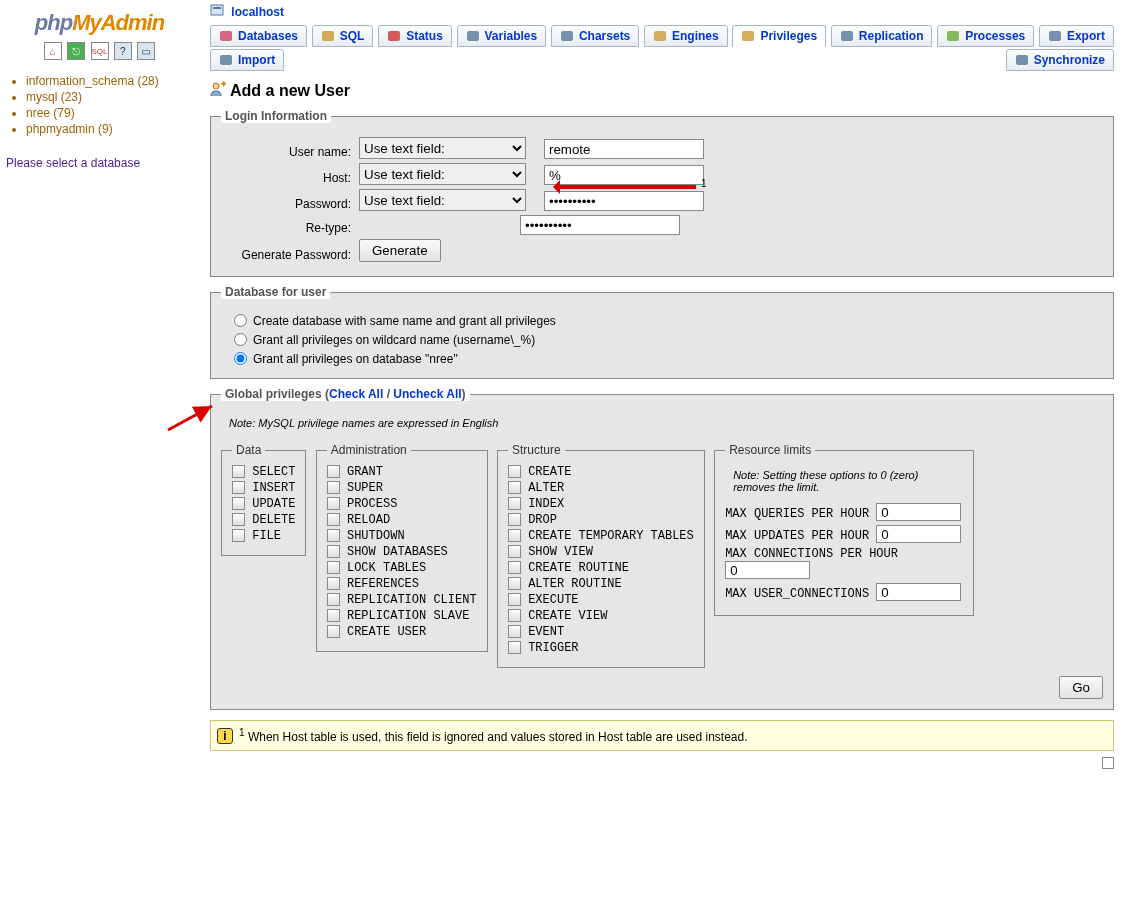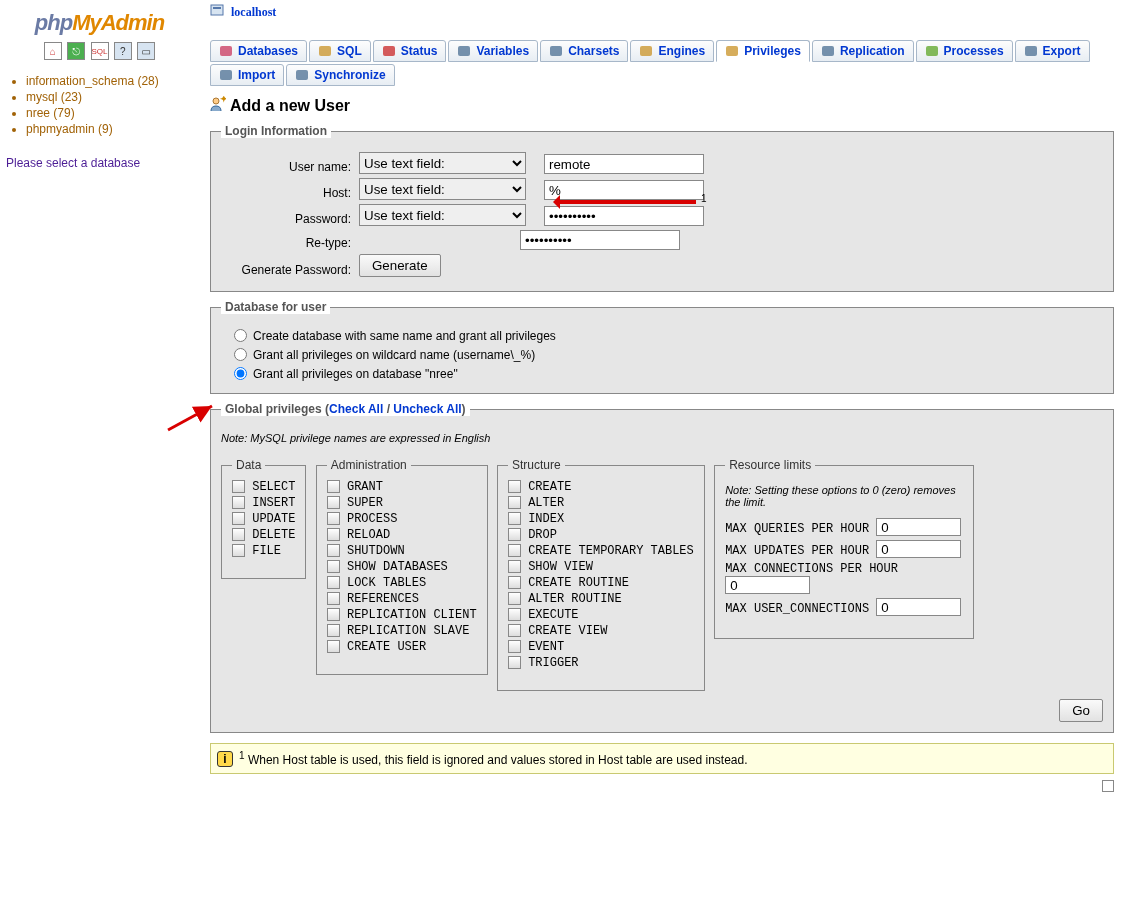--- a/index.html
+++ b/index.html
@@ -49,25 +49,25 @@
 }
 #dblist { padding-left: 20px; margin: 0 0 20px 0; }
 #dblist li { margin: 2px 0; color: #a16207; }
 #select-msg { color: #4c1d95; }
 
 #main {
   flex: 1;
   padding: 4px 10px 10px 10px;
   background: #fff;
 }
-#breadcrumb { margin-bottom: 20px; font-family: Liberation Serif, serif; }
+#breadcrumb { margin-bottom: 6px; }
 #breadcrumb a { color: #0238d1; font-weight: bold; text-decoration: none; }
 .bc-icon { display: inline-block; width: 16px; height: 14px; vertical-align: -2px; margin-right: 2px; }
 
-#tabs { margin-bottom: 8px; display: flex; flex-wrap: wrap; gap: 2px; }
+#tabs { margin-bottom: 8px; display: flex; flex-wrap: wrap; gap: 2px; justify-content: space-between; }
 .tab {
   display: inline-flex;
   align-items: center;
   padding: 3px 8px;
   border: 1px solid #a7b7c9;
   background: linear-gradient(#fdfdfd,#e7edf3);
   color: #0238d1;
   font-weight: bold;
   text-decoration: none;
   border-radius: 3px 3px 0 0;
@@ -125,27 +125,27 @@
   cursor: pointer;
 }
 .radio-row { margin: 2px 0 2px 8px; }
 .radio-row input { vertical-align: -2px; margin-right: 6px; }
 
 fieldset.inner {
   display: inline-block;
   vertical-align: top;
   background: #e6e6e6;
   border: 1px solid #888;
-  padding: 6px 10px 18px 10px;
+  padding: 6px 10px 10px 10px;
   margin: 4px 6px 4px 0;
 }
 fieldset.inner legend { background: #e6e6e6; font-weight: normal; color: #333; }
 .priv-item { margin: 2px 0; font-family: "Courier New", monospace; font-size: 12px; white-space: nowrap; }
 
-.note { font-style: italic; font-size: 11px; margin: 6px 0 10px 0; }
+.note { font-style: italic; font-size: 11px; margin: 6px 0 10px 8px; }
 .limits-row { margin: 4px 0; font-family: "Courier New", monospace; font-size: 12px; }
 .limits-row input { width: 85px; height: 18px; border: 1px solid #888; padding: 0 4px; font-family: Arial, sans-serif; }
 
 .go-wrap { text-align: right; margin-top: 4px; }
 .info-box {
   background: #ffffe1;
   border: 1px solid #c9c971;
   padding: 6px;
   margin-top: 10px;
   display: flex;

